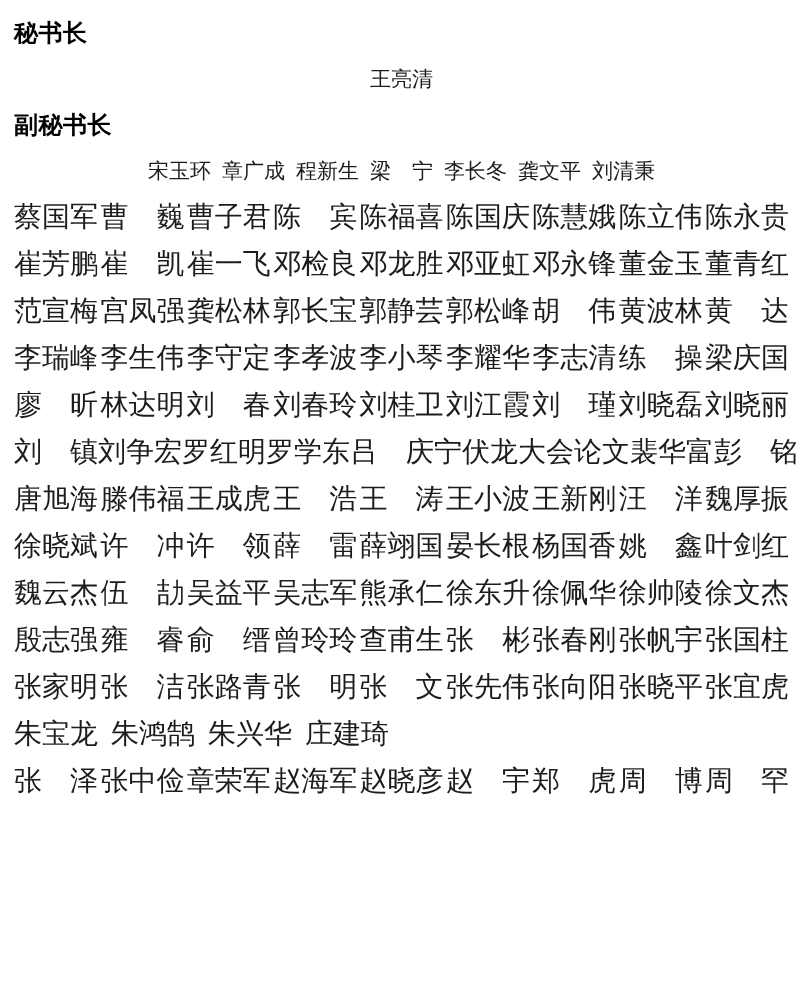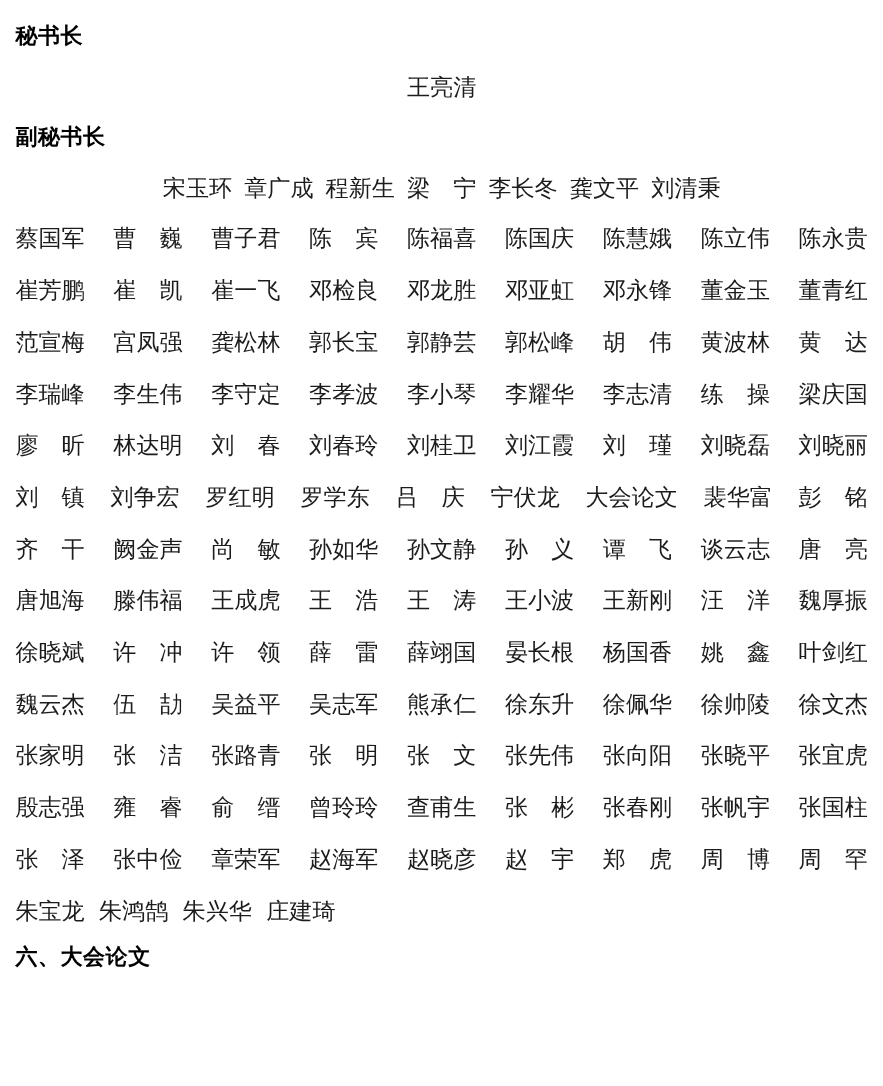--- a/index.html
+++ b/index.html
@@ -9,41 +9,41 @@
     box-sizing: border-box;
     padding: 20px 14px 8px 14px;
     background: #ffffff;
     font-family: "Liberation Serif", "DejaVu Serif", serif;
     color: #1c1c1c;
     overflow: hidden;
   }
   .doc { width: 775px; }
   .heading {
     font-weight: bold;
-    font-size: 20px;
+    font-size: 24px;
     line-height: 26px;
     color: #000000;
     margin-bottom: 20px;
     letter-spacing: 0.5px;
   }
   .name-line {
     font-size: 21px;
     line-height: 26px;
     display: flex;
     flex-wrap: nowrap;
     gap: 11px;
     margin-bottom: 20px;
     white-space: nowrap;
     justify-content: center;
   }
   .grid { margin-top: 3px; }
   .row {
     display: flex;
     justify-content: space-between;
-    font-size: 21px;
+    font-size: 28px;
     line-height: 26px;
     margin-bottom: 21px;
     white-space: nowrap;
   }
   .row:last-child { margin-bottom: 0; }
   .row.row-left {
     justify-content: flex-start;
     gap: 13px;
   }
   .heading-section {
@@ -136,31 +136,20 @@
         <span class="name">刘争宏</span>
         <span class="name">罗红明</span>
         <span class="name">罗学东</span>
         <span class="name">吕　庆</span>
         <span class="name">宁伏龙</span>
         <span class="name">大会论文</span>
         <span class="name">裴华富</span>
         <span class="name">彭　铭</span>
       </div>
       <div class="row">
-        <span class="name">齐　干</span>
-        <span class="name">阙金声</span>
-        <span class="name">尚　敏</span>
-        <span class="name">孙如华</span>
-        <span class="name">孙文静</span>
-        <span class="name">孙　义</span>
-        <span class="name">谭　飞</span>
-        <span class="name">谈云志</span>
-        <span class="name">唐　亮</span>
-      </div>
-      <div class="row">
         <span class="name">唐旭海</span>
         <span class="name">滕伟福</span>
         <span class="name">王成虎</span>
         <span class="name">王　浩</span>
         <span class="name">王　涛</span>
         <span class="name">王小波</span>
         <span class="name">王新刚</span>
         <span class="name">汪　洋</span>
         <span class="name">魏厚振</span>
       </div>
@@ -180,55 +169,54 @@
         <span class="name">伍　劼</span>
         <span class="name">吴益平</span>
         <span class="name">吴志军</span>
         <span class="name">熊承仁</span>
         <span class="name">徐东升</span>
         <span class="name">徐佩华</span>
         <span class="name">徐帅陵</span>
         <span class="name">徐文杰</span>
       </div>
       <div class="row">
+        <span class="name">殷志强</span>
+        <span class="name">雍　睿</span>
+        <span class="name">俞　缙</span>
+        <span class="name">曾玲玲</span>
+        <span class="name">查甫生</span>
+        <span class="name">张　彬</span>
+        <span class="name">张春刚</span>
+        <span class="name">张帆宇</span>
+        <span class="name">张国柱</span>
+      </div>
+      <div class="row">
         <span class="name">张家明</span>
         <span class="name">张　洁</span>
         <span class="name">张路青</span>
         <span class="name">张　明</span>
         <span class="name">张　文</span>
         <span class="name">张先伟</span>
         <span class="name">张向阳</span>
         <span class="name">张晓平</span>
         <span class="name">张宜虎</span>
       </div>
-      <div class="row">
-        <span class="name">殷志强</span>
-        <span class="name">雍　睿</span>
-        <span class="name">俞　缙</span>
-        <span class="name">曾玲玲</span>
-        <span class="name">查甫生</span>
-        <span class="name">张　彬</span>
-        <span class="name">张春刚</span>
-        <span class="name">张帆宇</span>
-        <span class="name">张国柱</span>
+      <div class="row row-left">
+        <span class="name">朱宝龙</span>
+        <span class="name">朱鸿鹄</span>
+        <span class="name">朱兴华</span>
+        <span class="name">庄建琦</span>
       </div>
       <div class="row">
         <span class="name">张　泽</span>
         <span class="name">张中俭</span>
         <span class="name">章荣军</span>
         <span class="name">赵海军</span>
         <span class="name">赵晓彦</span>
         <span class="name">赵　宇</span>
         <span class="name">郑　虎</span>
         <span class="name">周　博</span>
         <span class="name">周　罕</span>
       </div>
-      <div class="row row-left">
-        <span class="name">朱宝龙</span>
-        <span class="name">朱鸿鹄</span>
-        <span class="name">朱兴华</span>
-        <span class="name">庄建琦</span>
-      </div>
     </div>
 
-  <div class="heading heading-section">六、大会论文</div>
 
 </div>
 
 </body></html>

